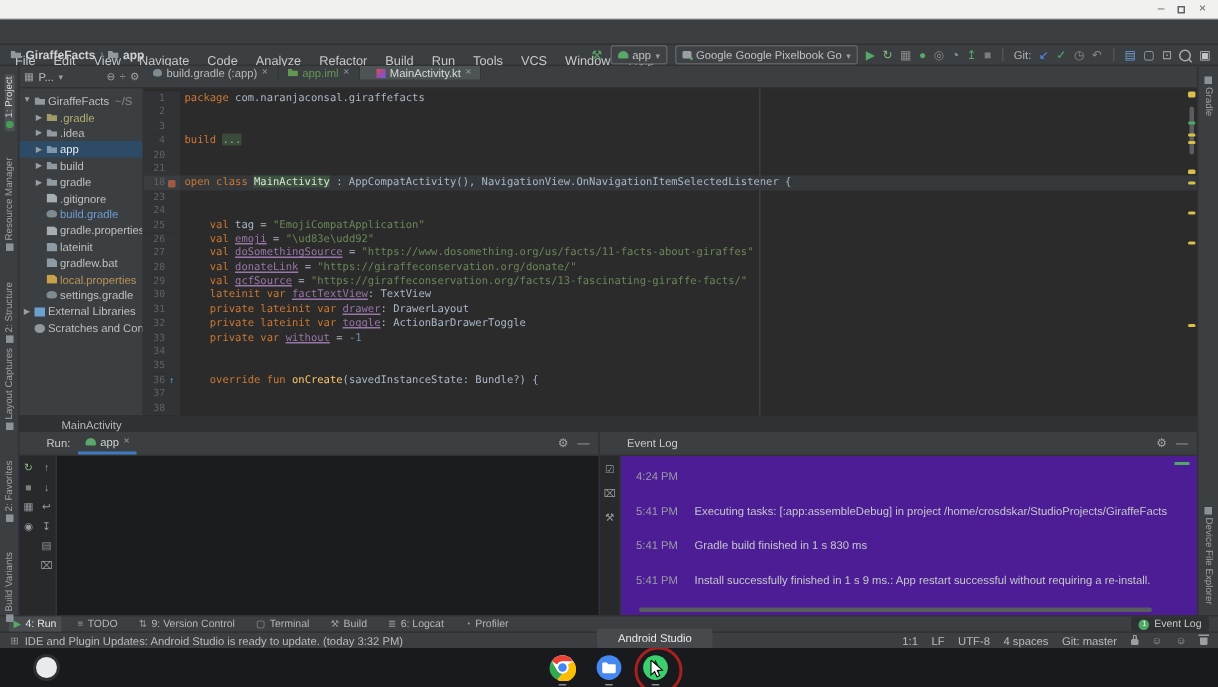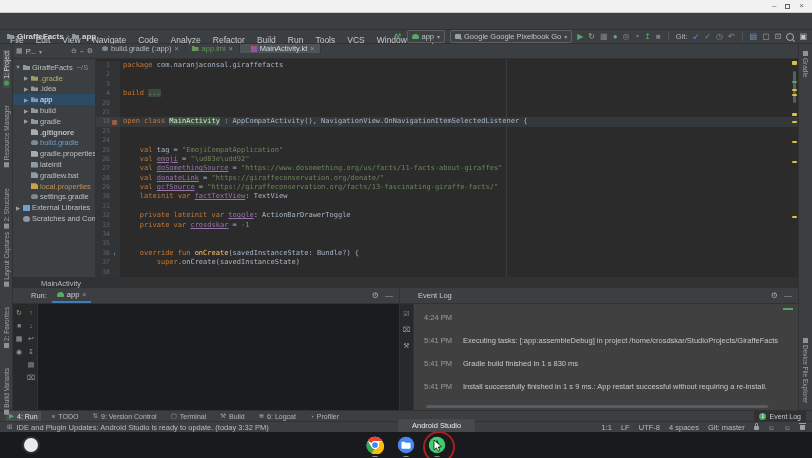--- a/index.html
+++ b/index.html
@@ -100,21 +100,21 @@
 
   
   .bottom-panels{height:122px;display:flex;min-height:122px;}
   .panel{display:flex;flex-direction:column;box-sizing:border-box;min-width:0;}
   .run-panel{width:387px;min-width:387px;border-right:1px solid #323232;}
   .evlog-panel{flex:1;}
   .panel-header{height:16px;background:#3c3f41;display:flex;align-items:center;font-size:7.5px;color:#bdc0c2;padding:0 6px;border-bottom:1px solid #323232;box-sizing:border-box;gap:5px;}
   .panel-title{color:#c7cacc;padding-left:12px;}
   .run-tab{display:flex;align-items:center;gap:3px;height:100%;padding:0 5px;border-bottom:2px solid #3e7bbf;box-sizing:border-box;color:#d0d3d5;}
   .ph-right{margin-left:auto;display:flex;align-items:center;gap:6px;color:#9fa2a4;font-size:8px;}
-  .panel-body{flex:1;display:flex;background:#404040;min-height:0;position:relative;}
+  .panel-body{flex:1;display:flex;background:#4c1d95;min-height:0;position:relative;}
   .vtools{display:flex;background:#27292a;border-right:1px solid #323436;}
   .vt-col{width:12px;display:flex;flex-direction:column;align-items:center;gap:6px;padding-top:5px;}
   .vt-ico{font-size:7px;color:#9a9da0;line-height:7px;}
   .console{flex:1;background:#1b1c1e;}
   .el-strip{width:13px;background:#27292a;border-right:1px solid #323436;display:flex;flex-direction:column;align-items:center;gap:9px;padding-top:6px;}
   .el-content{flex:1;position:relative;overflow:hidden;padding:9px 0 0 10px;}
   .el-entry{display:flex;gap:9px;margin-bottom:14px;white-space:nowrap;}
   .el-time{color:#9a9da1;font-size:7.5px;min-width:30px;}
   .el-text{color:#c5c8ca;font-size:7.5px;overflow:hidden;}
   .el-hscroll{position:absolute;bottom:2px;left:12px;right:30px;height:3px;background:#595c5e;border-radius:2px;}
@@ -317,21 +317,21 @@
             <div class="tree-row" style="padding-left: 10px;">
               <span class="t-arrow">▶</span>
               <span class="ticon ticon-folder"></span>
               <span>build</span>
             </div>
             <div class="tree-row" style="padding-left: 10px;">
               <span class="t-arrow">▶</span>
               <span class="ticon ticon-folder"></span>
               <span>gradle</span>
             </div>
-            <div class="tree-row" style="padding-left: 10px; font-weight: bold;">
+            <div class="tree-row" style="padding-left: 10px;">
               <span class="t-arrow"></span>
               <span class="ticon ticon-file"></span>
               <span>.gitignore</span>
             </div>
             <div class="tree-row" style="padding-left: 10px;">
               <span class="t-arrow"></span>
               <span class="ticon ticon-gradle-file"></span>
               <span style="color: rgb(109, 157, 209);">build.gradle</span>
             </div>
             <div class="tree-row" style="padding-left: 10px;">
@@ -380,27 +380,27 @@
               <div class="ed-row"><span class="gwrap"><span class="lnum">21</span><span class="gico"></span></span><span class="lcode"></span></div>
               <div class="ed-row cur"><span class="gwrap"><span class="lnum">18</span><span class="gico"><span class="gi-impl"></span></span></span><span class="lcode"><span class="tk">open class </span><span class="thl">MainActivity</span><span class="td"> : AppCompatActivity(), NavigationView.OnNavigationItemSelectedListener {</span></span></div>
               <div class="ed-row"><span class="gwrap"><span class="lnum">23</span><span class="gico"></span></span><span class="lcode"></span></div>
               <div class="ed-row"><span class="gwrap"><span class="lnum">24</span><span class="gico"></span></span><span class="lcode"></span></div>
               <div class="ed-row"><span class="gwrap"><span class="lnum">25</span><span class="gico"></span></span><span class="lcode"><span class="tk">    val </span><span class="td">tag = </span><span class="ts">"EmojiCompatApplication"</span></span></div>
               <div class="ed-row"><span class="gwrap"><span class="lnum">26</span><span class="gico"></span></span><span class="lcode"><span class="tk">    val </span><span class="tp">emoji</span><span class="td"> = </span><span class="ts">"\ud83e\udd92"</span></span></div>
               <div class="ed-row"><span class="gwrap"><span class="lnum">27</span><span class="gico"></span></span><span class="lcode"><span class="tk">    val </span><span class="tp">doSomethingSource</span><span class="td"> = </span><span class="ts">"https://www.dosomething.org/us/facts/11-facts-about-giraffes"</span></span></div>
               <div class="ed-row"><span class="gwrap"><span class="lnum">28</span><span class="gico"></span></span><span class="lcode"><span class="tk">    val </span><span class="tp">donateLink</span><span class="td"> = </span><span class="ts">"https://giraffeconservation.org/donate/"</span></span></div>
               <div class="ed-row"><span class="gwrap"><span class="lnum">29</span><span class="gico"></span></span><span class="lcode"><span class="tk">    val </span><span class="tp">gcfSource</span><span class="td"> = </span><span class="ts">"https://giraffeconservation.org/facts/13-fascinating-giraffe-facts/"</span></span></div>
               <div class="ed-row"><span class="gwrap"><span class="lnum">30</span><span class="gico"></span></span><span class="lcode"><span class="tk">    lateinit var </span><span class="tp">factTextView</span><span class="td">: TextView</span></span></div>
-              <div class="ed-row"><span class="gwrap"><span class="lnum">31</span><span class="gico"></span></span></div>
+              <div class="ed-row"><span class="gwrap"><span class="lnum">31</span><span class="gico"></span></span><span class="lcode"><span class="tk">    private lateinit var </span><span class="tp">drawer</span><span class="td">: DrawerLayout</span></span></div>
               <div class="ed-row"><span class="gwrap"><span class="lnum">32</span><span class="gico"></span></span><span class="lcode"><span class="tk">    private lateinit var </span><span class="tp">toggle</span><span class="td">: ActionBarDrawerToggle</span></span></div>
-              <div class="ed-row"><span class="gwrap"><span class="lnum">33</span><span class="gico"></span></span><span class="lcode"><span class="tk">    private var </span><span class="tp">crosdskar</span><span class="td"> = </span><span class="tnum">-1</span></span></div>
+              <div class="ed-row"><span class="gwrap"><span class="lnum">33</span><span class="gico"></span></span><span class="lcode"><span class="tk">    private var </span><span class="tp">without</span><span class="td"> = </span><span class="tnum">-1</span></span></div>
               <div class="ed-row"><span class="gwrap"><span class="lnum">34</span><span class="gico"></span></span><span class="lcode"></span></div>
               <div class="ed-row"><span class="gwrap"><span class="lnum">35</span><span class="gico"></span></span><span class="lcode"></span></div>
               <div class="ed-row"><span class="gwrap"><span class="lnum">36</span><span class="gico"><span class="gi-override">↑</span></span></span><span class="lcode"><span class="tk">    override fun </span><span class="tf">onCreate</span><span class="td">(savedInstanceState: Bundle?) {</span></span></div>
-              <div class="ed-row"><span class="gwrap"><span class="lnum">37</span><span class="gico"></span></span><span class="lcode"><span class="td">        </span><span class="tk">super</span><span class="td">.onCreate(savedInstanceState)</span></span></div>
+              <div class="ed-row"><span class="gwrap"><span class="lnum">37</span><span class="gico"></span></span></div>
               <div class="ed-row"><span class="gwrap"><span class="lnum">38</span><span class="gico"></span></span><span class="lcode"></span></div>
             </div>
           <div class="margin-guide"></div>
           <div class="ed-scroll-thumb"></div>
           <div id="stripe-marks">
               <div class="stripe-mark" style="top: 2px; height: 4px; background: rgb(217, 192, 76);"></div>
               <div class="stripe-mark" style="top: 22px; height: 2px; background: rgb(79, 168, 101);"></div>
               <div class="stripe-mark" style="top: 30px; height: 2px; background: rgb(217, 192, 76);"></div>
               <div class="stripe-mark" style="top: 35px; height: 2px; background: rgb(217, 192, 76);"></div>
               <div class="stripe-mark" style="top: 54px; height: 3px; background: rgb(217, 192, 76);"></div>

